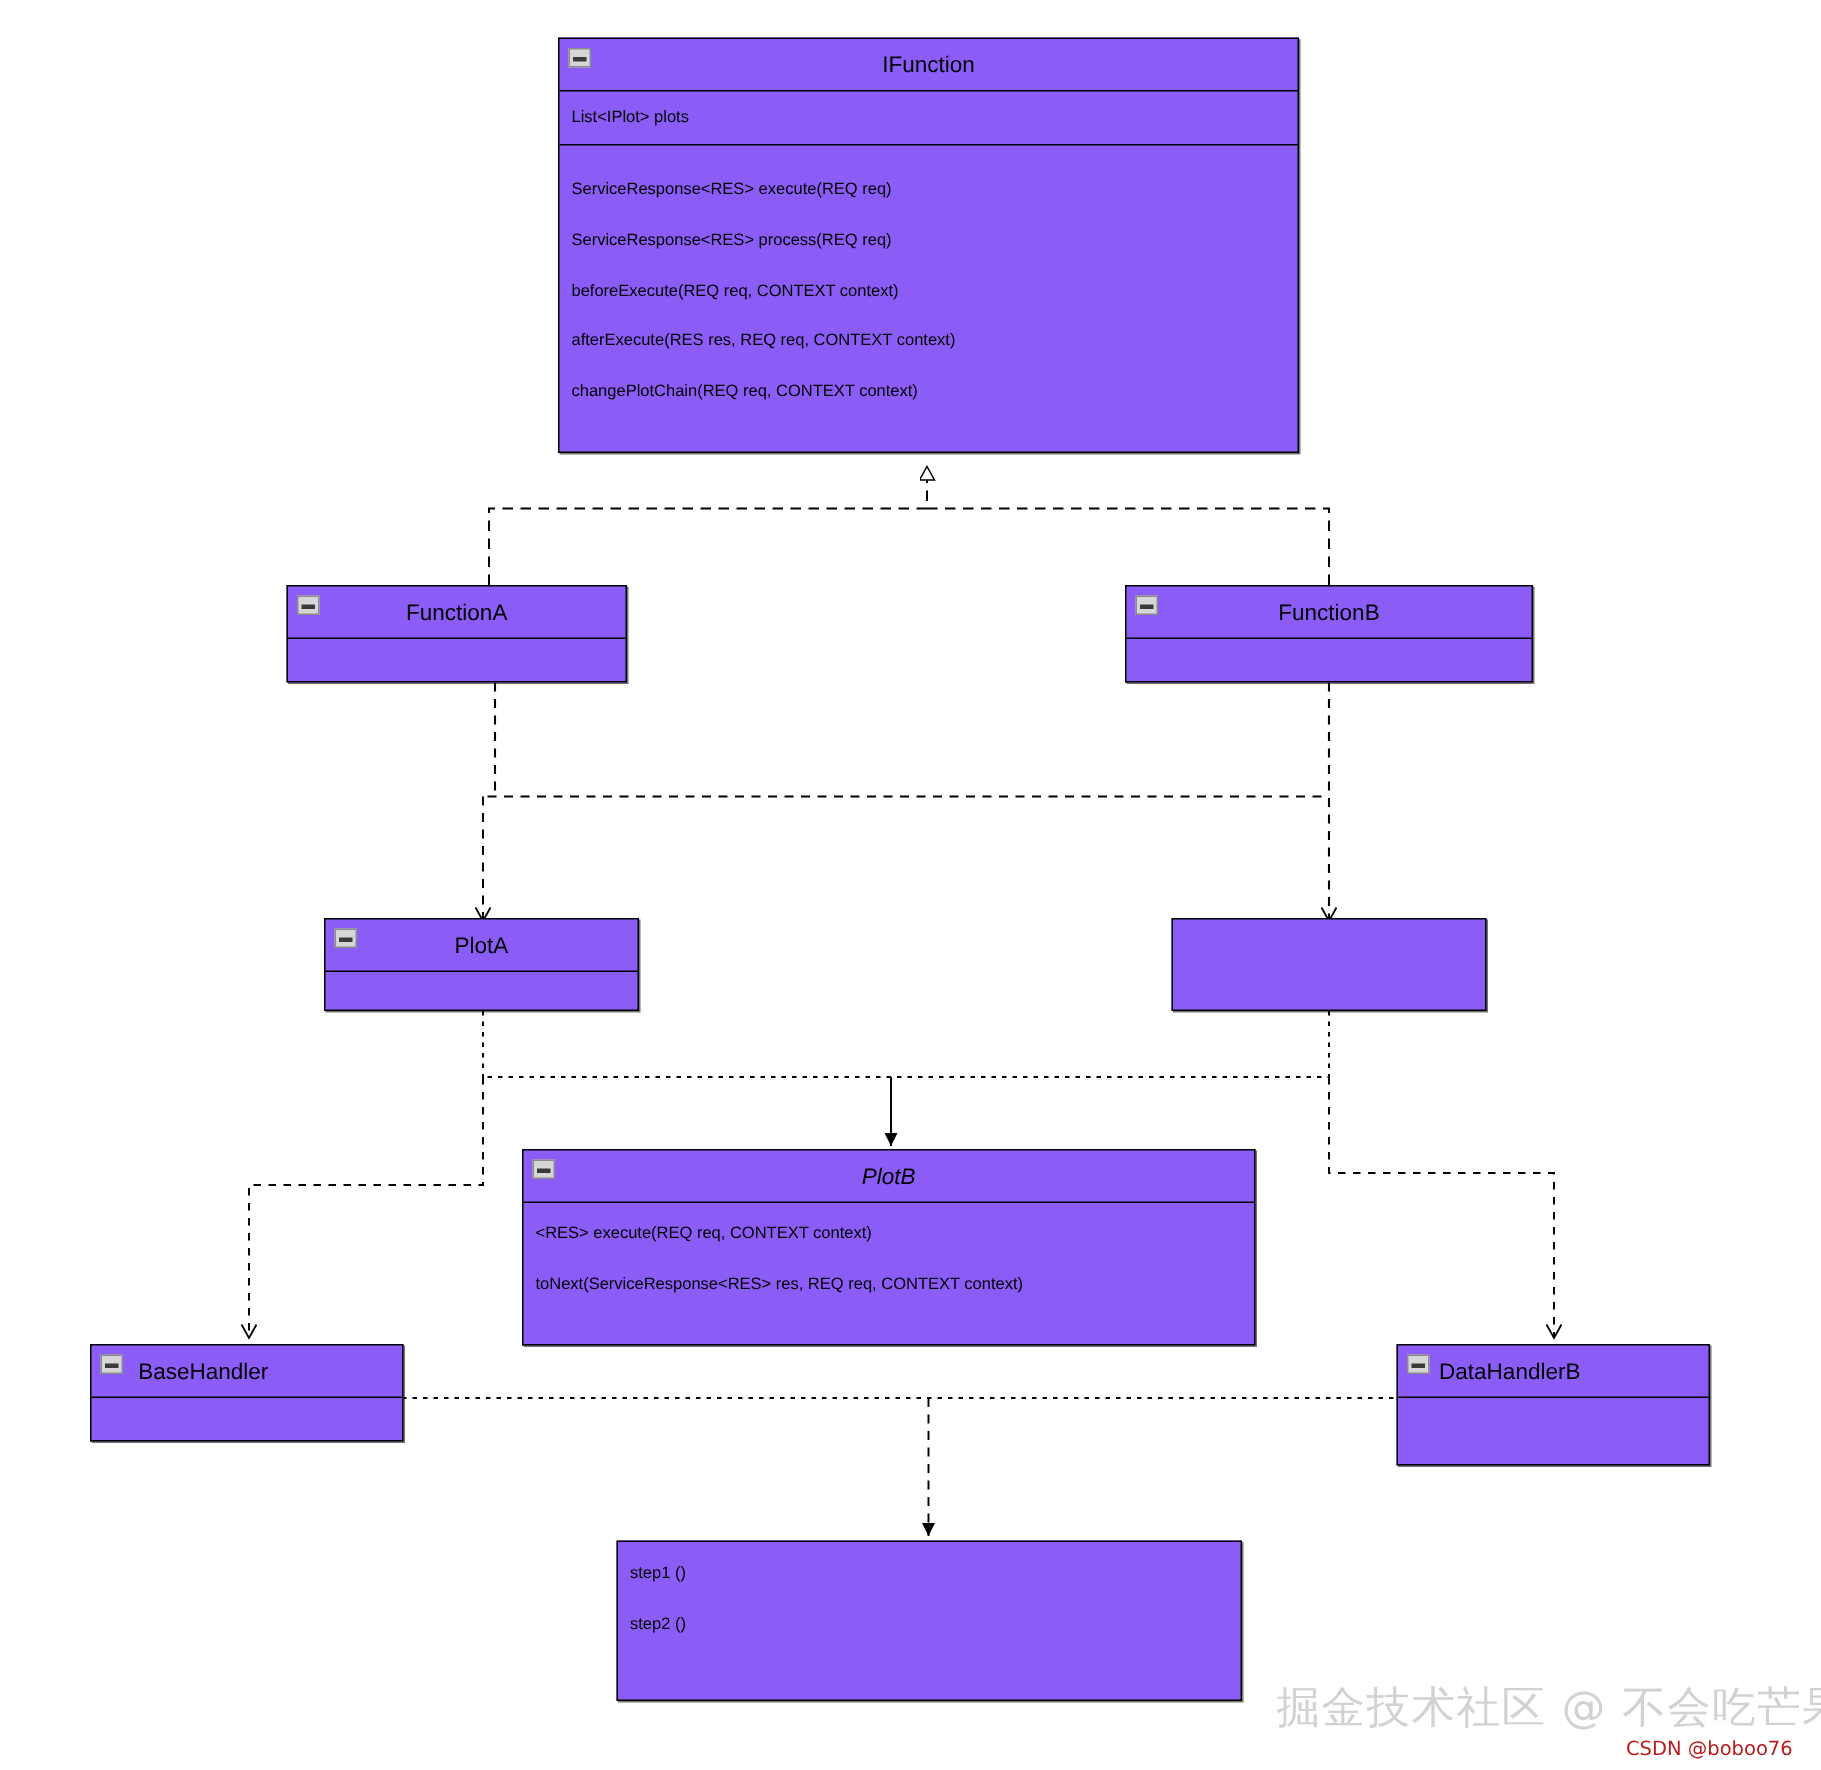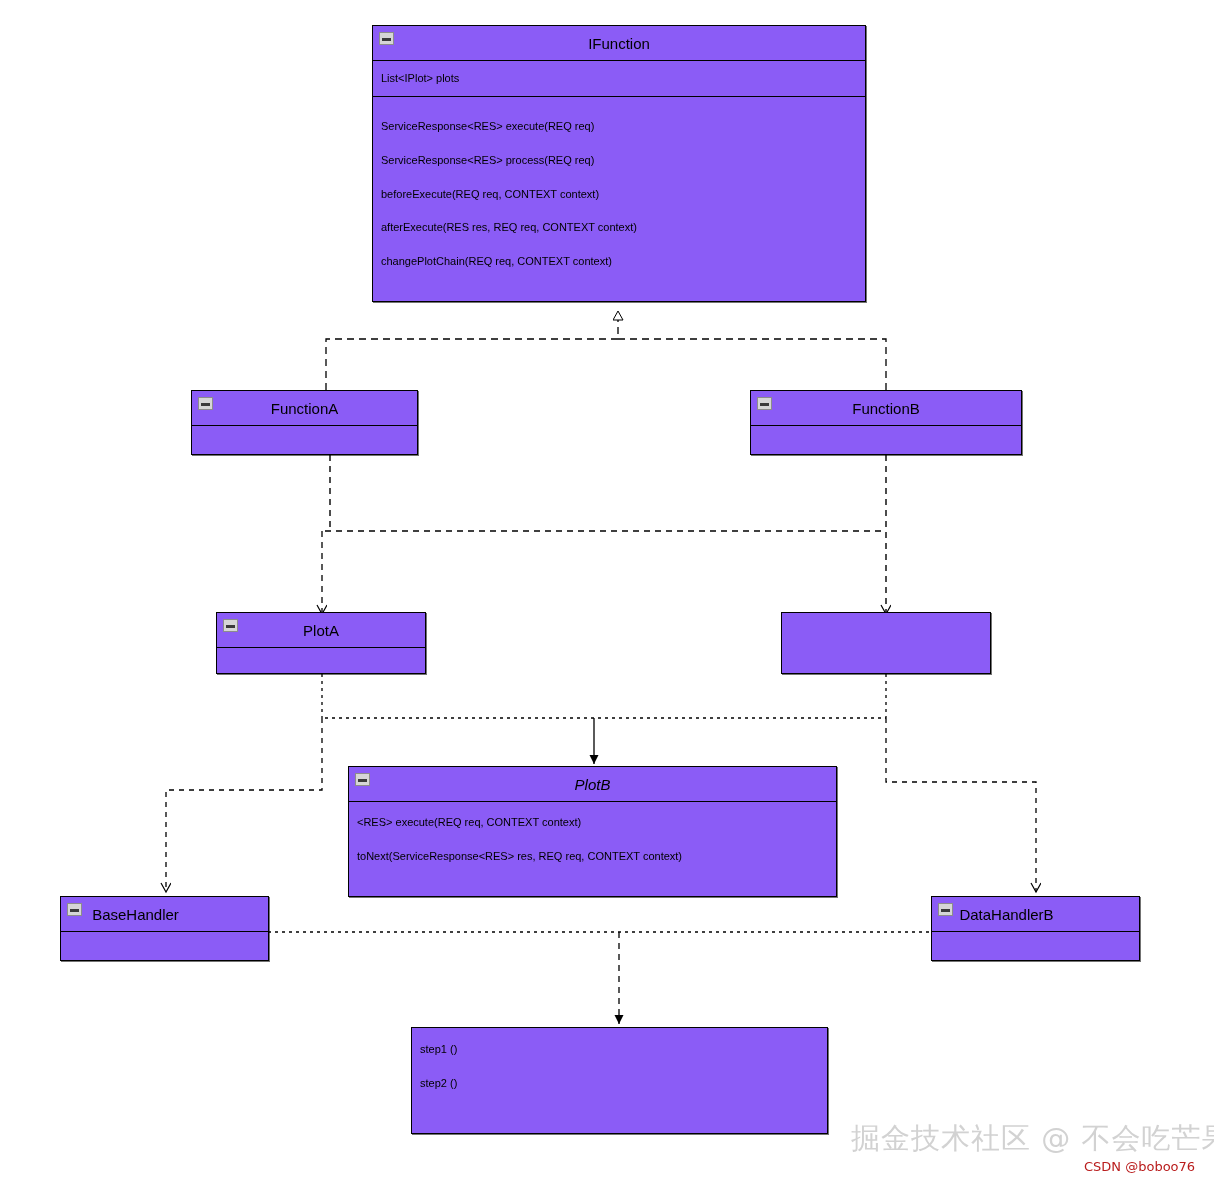--- a/index.html
+++ b/index.html
@@ -233,21 +233,21 @@
   <div class="uml-box" style="left:60px; top:896px; width:209px; height:65px;">
     <div class="uml-header">
       <span class="collapse-icon"></span>
       <span class="uml-title offset-left">BaseHandler</span>
     </div>
     <div class="uml-compartment" style="height:29px;">
       <div class="uml-empty"></div>
     </div>
   </div>
 
-  <div class="uml-box" style="left:931px; top:896px; width:209px; height:65px;">
+  <div class="uml-box" style="left:931px; top:896px; width:209px; height:81px;">
     <div class="uml-header">
       <span class="collapse-icon"></span>
       <span class="uml-title offset-left">DataHandlerB</span>
     </div>
     <div class="uml-compartment" style="height:29px;">
       <div class="uml-empty"></div>
     </div>
   </div>
 
   <div class="uml-box" style="left:411px; top:1027px; width:417px; height:107px;">

